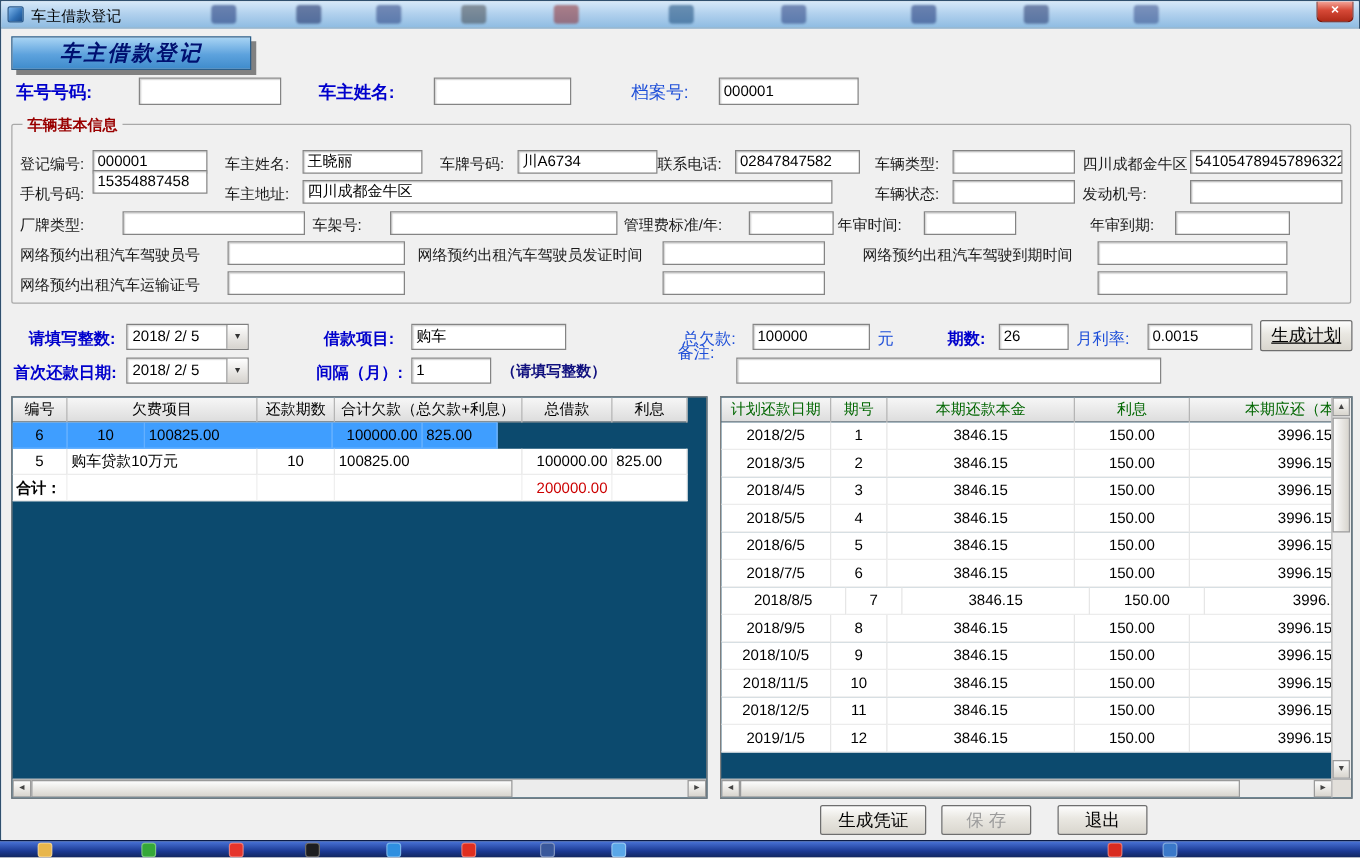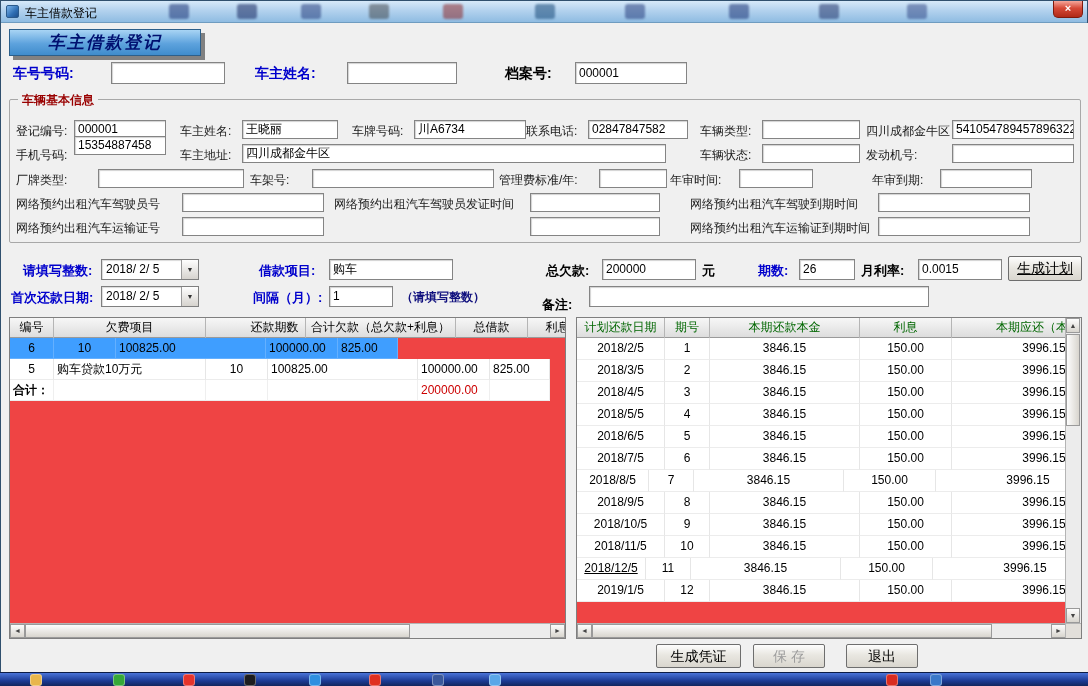--- a/index.html
+++ b/index.html
@@ -18,21 +18,21 @@
     border-radius:0 0 5px 5px;background:linear-gradient(180deg,#f5a79b 0%,#d64937 45%,#b02a18 100%);
     color:#fff;font-size:11px;line-height:15px;text-align:center;font-weight:bold;cursor:pointer}
   .frame{position:absolute;background:linear-gradient(90deg,#9dc2e2,#7ba7cc)}
   
   .wbody{position:absolute;left:0;top:22px;width:1088px;height:650px;background:#f0f0f0}
   .tab-header{position:absolute;left:8px;top:6px;width:192px;height:27px;border:1px solid #2c5f8a;
     background:linear-gradient(180deg,#a8d4f4 0%,#5da2dd 55%,#3f8ccc 100%);
     box-shadow:4px 4px 0 rgba(55,55,55,.6);color:#001070;font-size:17px;font-weight:bold;font-style:italic;
     text-align:center;line-height:25px;letter-spacing:2px}
   .lblb{position:absolute;color:#0000cc;font-weight:bold;font-size:14px;white-space:nowrap}
-  .lblr{position:absolute;color:#000000;font-weight:bold;font-size:14px;white-space:nowrap}
+  .lblr{position:absolute;color:#1d4ed8;font-weight:normal;font-size:14px;white-space:nowrap}
   .lbl13b{font-size:13px}
   .sunken{position:absolute;background:#fff;border:1px solid #848484;
     box-shadow:inset 1px 1px 1px rgba(0,0,0,.18);font-size:12px;color:#000;
     padding:0 3px;overflow:hidden;white-space:nowrap}
   .in22{height:22px;line-height:20px}
   .in21{height:21px;line-height:19px}
   .in19{height:19px;line-height:17px}
   
   .groupbox{position:absolute;left:8px;top:76px;width:1072px;height:144px;border:1px solid #a8a8a8;border-radius:2px}
   .gb-legend{position:absolute;left:8px;top:-8px;background:#f0f0f0;padding:0 4px;
@@ -43,33 +43,33 @@
   .combo .val{position:absolute;left:4px;top:0;font-size:12px;line-height:19px;white-space:nowrap}
   .combo .dbtn{position:absolute;right:0;top:0;bottom:0;width:17px;
     background:linear-gradient(#fefefe,#d6d3ce);border-left:1px solid #9a9a9a;
     font-size:7px;line-height:19px;text-align:center;color:#333}
   
   .btn{position:absolute;background:linear-gradient(180deg,#fdfdfd 0%,#e9e7e1 45%,#d9d6ce 100%);
     border:1px solid #6e6e6e;border-radius:2px;text-align:center;font-size:14px;color:#000;cursor:pointer}
   .btn.underline{text-decoration:underline}
   .btn.disabled{color:#9c9c9c}
   
-  .tablebox{position:absolute;top:294px;height:322px;background:#ef4444;border:1px solid #7f7f7f;overflow:hidden}
+  .tablebox{position:absolute;top:294px;height:322px;background:#0c4a6e;border:1px solid #7f7f7f;overflow:hidden}
   .thead{display:flex;height:20px;background:linear-gradient(#f7f7f7,#ddd);border-bottom:1px solid #9a9a9a;width:max-content}
   .hcell{flex:0 0 auto;height:20px;line-height:19px;font-size:12px;text-align:center;
     border-right:1px solid #b5b5b5;overflow:hidden;white-space:nowrap}
   .hcell.green{color:#006600}
   .trow{display:flex;height:21px;background:#fff;width:max-content}
   .trow2{display:flex;height:22px;background:#fff;width:max-content}
   .trow.sel .cell{background:#3f9eff;border-right-color:#64b0ff;border-bottom-color:#64b0ff}
   .cell,.cell2{flex:0 0 auto;font-size:12px;padding:0 3px;border-right:1px solid #e6e6e6;
     border-bottom:1px solid #ececec;overflow:hidden;white-space:nowrap}
   .cell{height:21px;line-height:20px}
   .cell2{height:22px;line-height:21px}
-  .a-c{text-align:center}.a-l{text-align:left}.a-r{}
+  .a-c{text-align:center}.a-l{text-align:left}.a-r{text-align:right}
   .red{color:#cc0000}.bold{font-weight:bold}
   
   .hscroll{position:absolute;height:15px;background:#ececec;border-top:1px solid #b4b4b4}
   .vscroll{position:absolute;width:16px;background:#ececec;border-left:1px solid #b4b4b4}
   .sb-btn{position:absolute;background:linear-gradient(#fdfdfd,#d8d5ce);border:1px solid #9a9a9a;
     font-size:7px;text-align:center;color:#444;cursor:pointer}
   .sb-h{width:15px;height:14px;line-height:12px;top:0}
   .sb-v{width:14px;height:15px;line-height:13px;left:0}
   .sb-thumbh{position:absolute;top:0;height:14px;background:linear-gradient(#fdfdfd,#d8d5ce);border:1px solid #9a9a9a}
   .sb-thumbv{position:absolute;left:0;width:14px;background:linear-gradient(90deg,#fdfdfd,#d8d5ce);border:1px solid #9a9a9a}
@@ -154,56 +154,55 @@
       <span class="gf-lbl" style="left:6px;top:96px">网络预约出租汽车驾驶员号</span>
       <div class="sunken in19" style="left:172px;top:93px;width:142px"></div>
       <span class="gf-lbl" style="left:324px;top:96px">网络预约出租汽车驾驶员发证时间</span>
       <div class="sunken in19" style="left:520px;top:93px;width:130px"></div>
       <span class="gf-lbl" style="left:680px;top:96px">网络预约出租汽车驾驶到期时间</span>
       <div class="sunken in19" style="left:868px;top:93px;width:152px"></div>
 
       <span class="gf-lbl" style="left:6px;top:120px">网络预约出租汽车运输证号</span>
       <div class="sunken in19" style="left:172px;top:117px;width:142px"></div>
       <div class="sunken in19" style="left:520px;top:117px;width:130px"></div>
-      <span class="gf-lbl" style="left:680px;top:120px">网络预约出租汽车运输证到期时间</span>
       <div class="sunken in19" style="left:868px;top:117px;width:152px"></div>
     </div>
 
     <span class="lblb lbl13b" style="left:22px;top:239px">请填写整数:</span>
     <div class="combo" style="left:100px;top:236px;width:98px">
       <span class="val">2018/ 2/ 5</span>
       <span class="dbtn">▼</span>
     </div>
     <span class="lblb lbl13b" style="left:258px;top:239px">借款项目:</span>
     <div class="sunken in21" style="left:328px;top:236px;width:124px">购车</div>
     <span class="lblr lbl13b" style="left:545px;top:239px">总欠款:</span>
-    <div class="sunken in21" style="left:601px;top:236px;width:94px">200000</div>
+    <div class="sunken in21" style="left:601px;top:236px;width:94px">100000</div>
     <span class="lblr lbl13b" style="left:701px;top:239px">元</span>
     <span class="lblb lbl13b" style="left:757px;top:239px">期数:</span>
     <div class="sunken in21" style="left:798px;top:236px;width:56px">26</div>
     <span class="lblr lbl13b" style="left:860px;top:239px">月利率:</span>
     <div class="sunken in21" style="left:917px;top:236px;width:84px">0.0015</div>
     <div class="btn underline" style="left:1007px;top:233px;width:74px;height:25px;line-height:23px">生成计划</div>
 
     <span class="lblb lbl13b" style="left:10px;top:266px">首次还款日期:</span>
     <div class="combo" style="left:100px;top:263px;width:98px">
       <span class="val">2018/ 2/ 5</span>
       <span class="dbtn">▼</span>
     </div>
     <span class="lblb lbl13b" style="left:252px;top:266px">间隔（月）:</span>
     <div class="sunken in21" style="left:328px;top:263px;width:64px">1</div>
     <span style="position:absolute;left:400px;top:266px;font-size:12px;font-weight:bold;color:#10107e;white-space:nowrap">（请填写整数）</span>
-    <span class="lblr lbl13b" style="left:541px;top:273px">备注:</span>
+    <span class="lblr lbl13b" style="left:541px;top:250px">备注:</span>
     <div class="sunken in21" style="left:588px;top:263px;width:340px"></div>
 
     <div class="tablebox" style="left:8px;width:557px">
       <div class="thead">
           <div class="hcell" style="width: 44px;">编号</div>
           <div class="hcell" style="width: 152px;">欠费项目</div>
-          <div class="hcell" style="width: 62px; margin-left: 38px;">还款期数</div>
+          <div class="hcell" style="width: 62px;">还款期数</div>
           <div class="hcell" style="width: 150px;">合计欠款（总欠款+利息）</div>
           <div class="hcell" style="width: 72px;">总借款</div>
           <div class="hcell" style="width: 60px;">利息</div>
         </div>
       <div>
           <div class="trow sel">
             <div class="cell a-c" style="width: 44px;">6</div>
             <div class="cell a-c" style="width: 62px;">10</div>
             <div class="cell a-l" style="width: 150px;">100825.00</div>
             <div class="cell a-r" style="width: 72px;">100000.00</div>
@@ -279,21 +278,21 @@
               <div class="cell2 a-c" style="width: 185px;">3996.15</div>
             </div>
             <div class="trow2">
               <div class="cell2 a-c" style="width: 88px;">2018/7/5</div>
               <div class="cell2 a-c" style="width: 45px;">6</div>
               <div class="cell2 a-c" style="width: 150px;">3846.15</div>
               <div class="cell2 a-c" style="width: 92px;">150.00</div>
               <div class="cell2 a-c" style="width: 185px;">3996.15</div>
             </div>
             <div class="trow2">
-              <div class="cell2 a-c" style="width: 72px;">2018/8/5</div>
+              <div class="cell2 a-c" style="width: 100px;">2018/8/5</div>
               <div class="cell2 a-c" style="width: 45px;">7</div>
               <div class="cell2 a-c" style="width: 150px;">3846.15</div>
               <div class="cell2 a-c" style="width: 92px;">150.00</div>
               <div class="cell2 a-c" style="width: 185px;">3996.15</div>
             </div>
             <div class="trow2">
               <div class="cell2 a-c" style="width: 88px;">2018/9/5</div>
               <div class="cell2 a-c" style="width: 45px;">8</div>
               <div class="cell2 a-c" style="width: 150px;">3846.15</div>
               <div class="cell2 a-c" style="width: 92px;">150.00</div>
@@ -307,21 +306,21 @@
               <div class="cell2 a-c" style="width: 185px;">3996.15</div>
             </div>
             <div class="trow2">
               <div class="cell2 a-c" style="width: 88px;">2018/11/5</div>
               <div class="cell2 a-c" style="width: 45px;">10</div>
               <div class="cell2 a-c" style="width: 150px;">3846.15</div>
               <div class="cell2 a-c" style="width: 92px;">150.00</div>
               <div class="cell2 a-c" style="width: 185px;">3996.15</div>
             </div>
             <div class="trow2">
-              <div class="cell2 a-c" style="width: 69px; text-decoration: underline;">2018/12/5</div>
+              <div class="cell2 a-c" style="width: 88px;">2018/12/5</div>
               <div class="cell2 a-c" style="width: 45px;">11</div>
               <div class="cell2 a-c" style="width: 150px;">3846.15</div>
               <div class="cell2 a-c" style="width: 92px;">150.00</div>
               <div class="cell2 a-c" style="width: 185px;">3996.15</div>
             </div>
             <div class="trow2">
               <div class="cell2 a-c" style="width: 88px;">2019/1/5</div>
               <div class="cell2 a-c" style="width: 45px;">12</div>
               <div class="cell2 a-c" style="width: 150px;">3846.15</div>
               <div class="cell2 a-c" style="width: 92px;">150.00</div>

